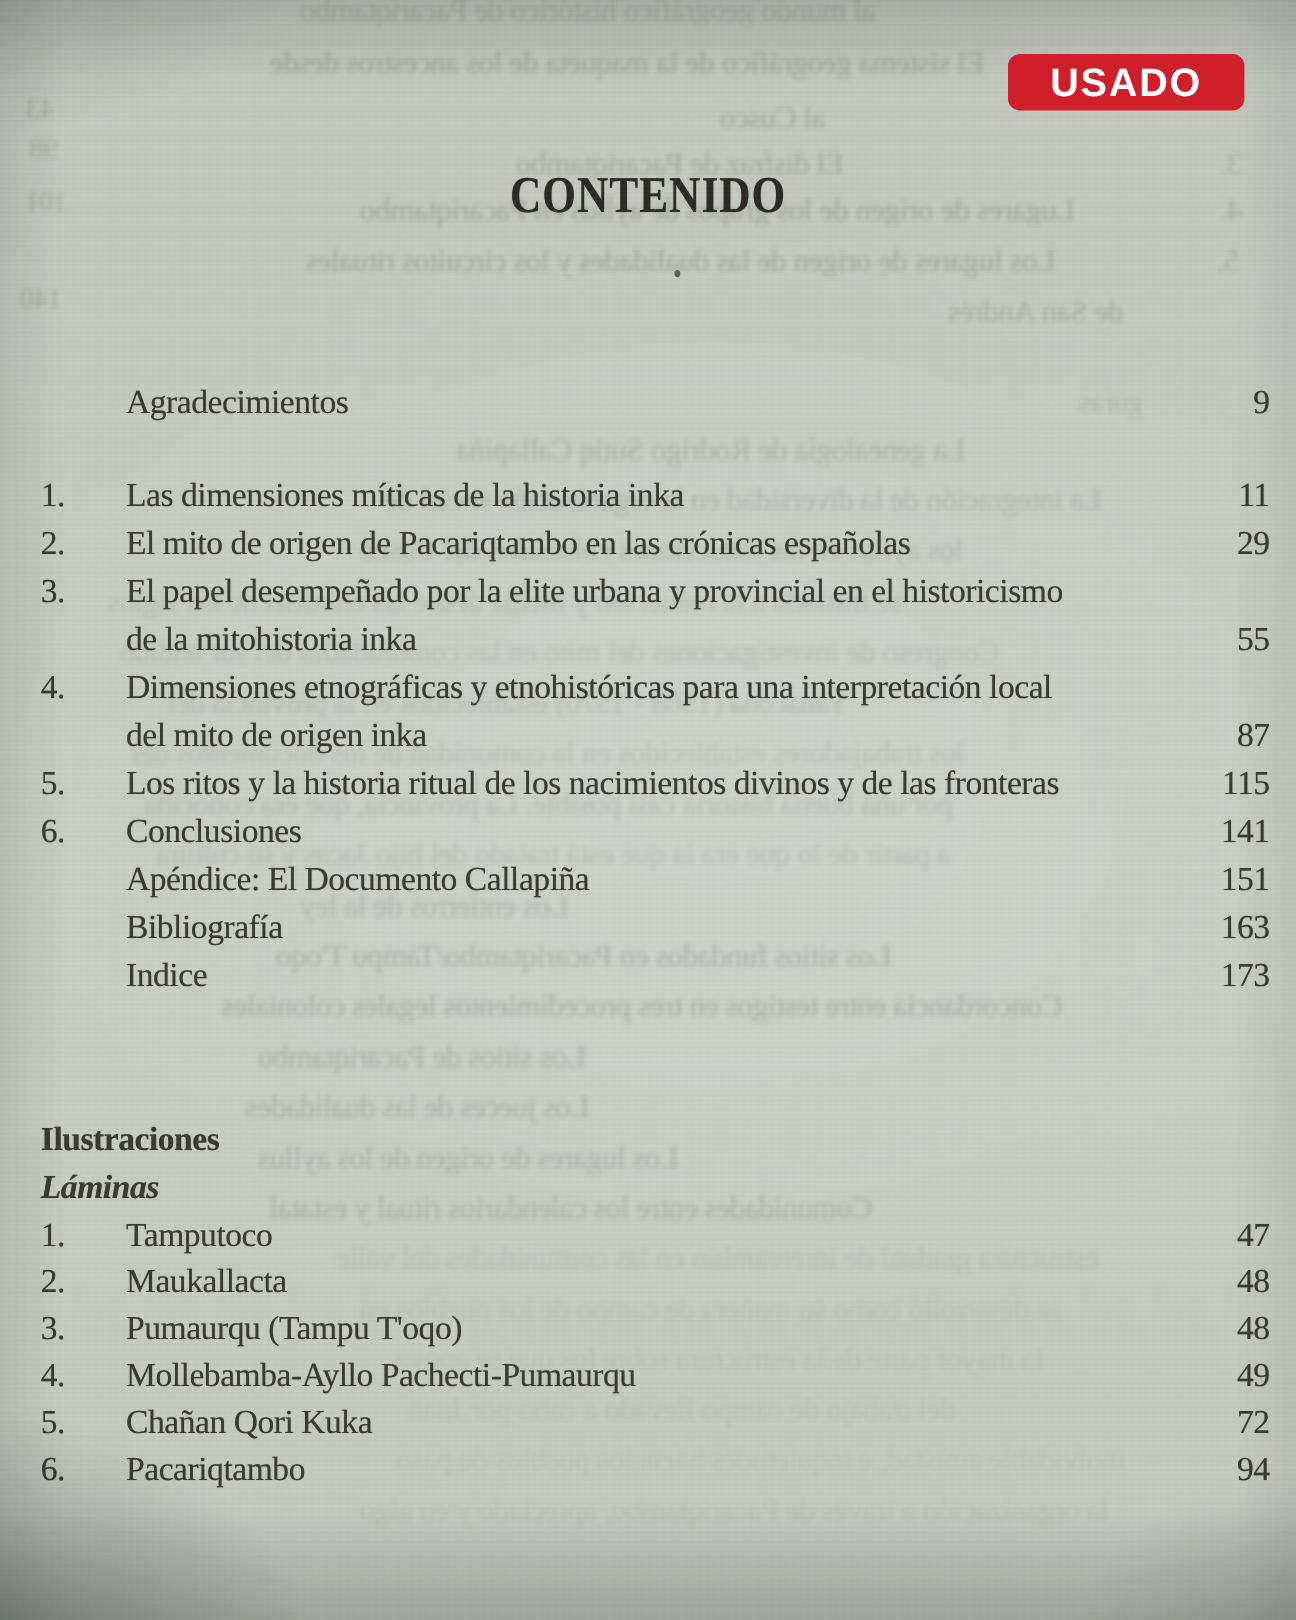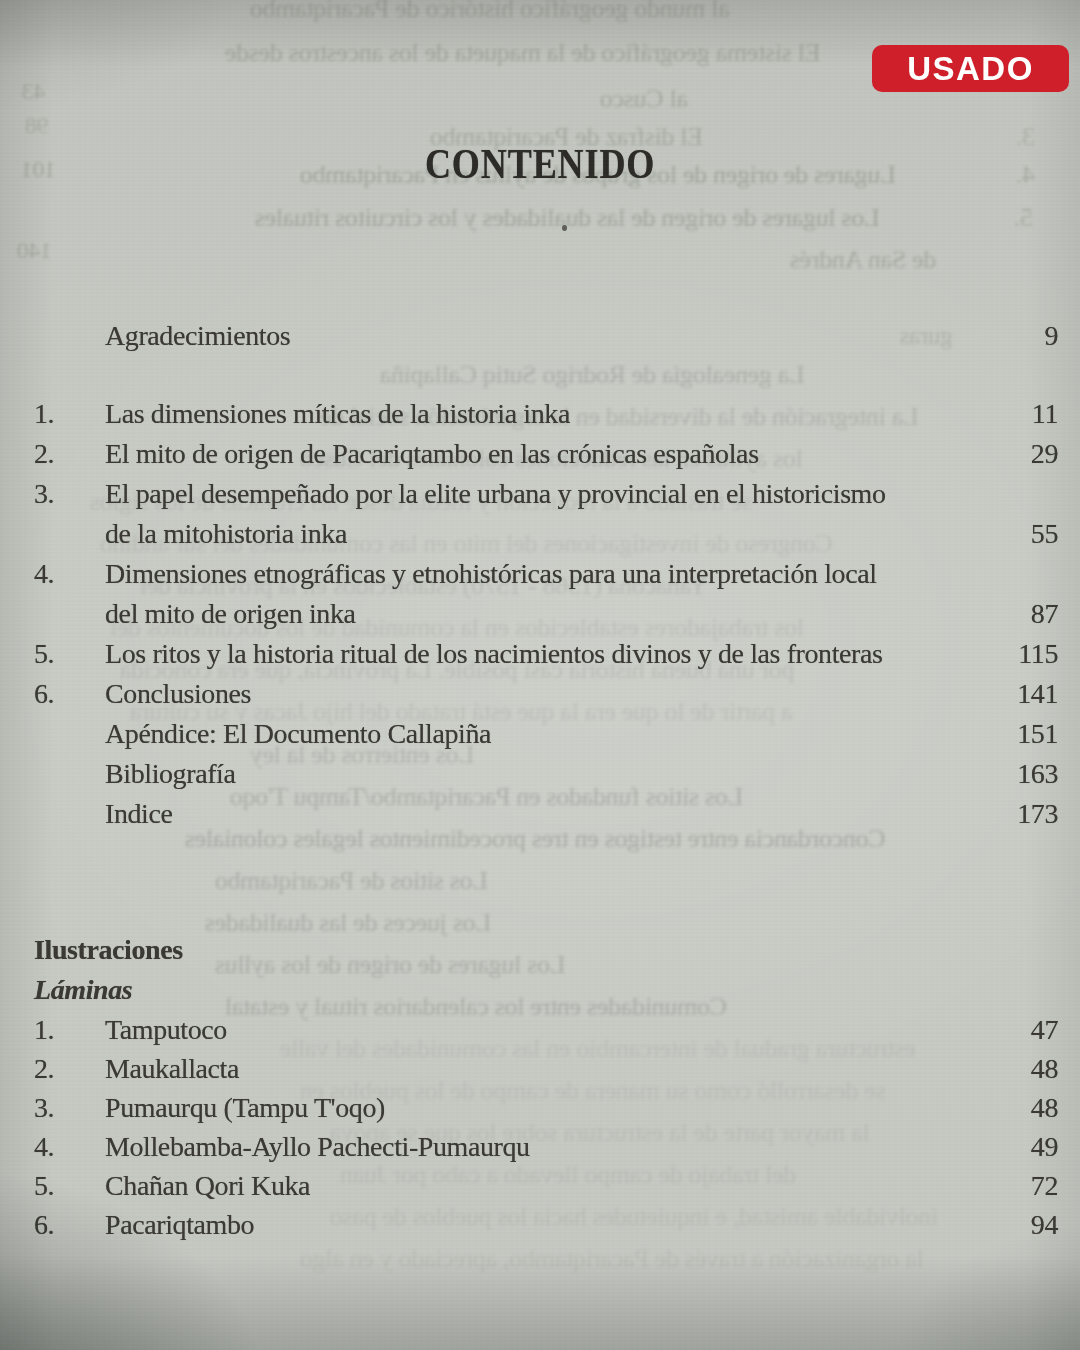--- a/index.html
+++ b/index.html
@@ -45,21 +45,21 @@
   .title-inner{
     display:inline-block; transform:scaleX(0.84);
     font-size:43px; font-weight:bold; letter-spacing:1px; color:#2c2b27;
     text-shadow:0 0 1px rgba(44,43,39,0.55);
   }
   .title-dot{
     position:absolute; left:562px; top:225px; width:5px; height:6px; z-index:3;
     background:rgba(62,60,54,0.75); border-radius:50%; filter:blur(0.5px);
   }
   .badge{
-    position:absolute; left:872px; top:45px; width:197px; height:47px; z-index:7;
+    position:absolute; left:840px; top:45px; width:197px; height:47px; z-index:7;
     background:#ce1f2a; border-radius:10px;
     display:flex; align-items:center; justify-content:center;
     font-family:"Liberation Sans", sans-serif; font-weight:bold;
     font-size:33px; letter-spacing:1.5px; color:#ffffff;
   }
   .toc{
     position:absolute; left:34px; right:22px; top:316px; z-index:3;
     font-size:28px; line-height:40px; letter-spacing:-0.4px; color:#3a3933;
     text-shadow:0 0 0.7px rgba(58,57,51,0.6);
   }

